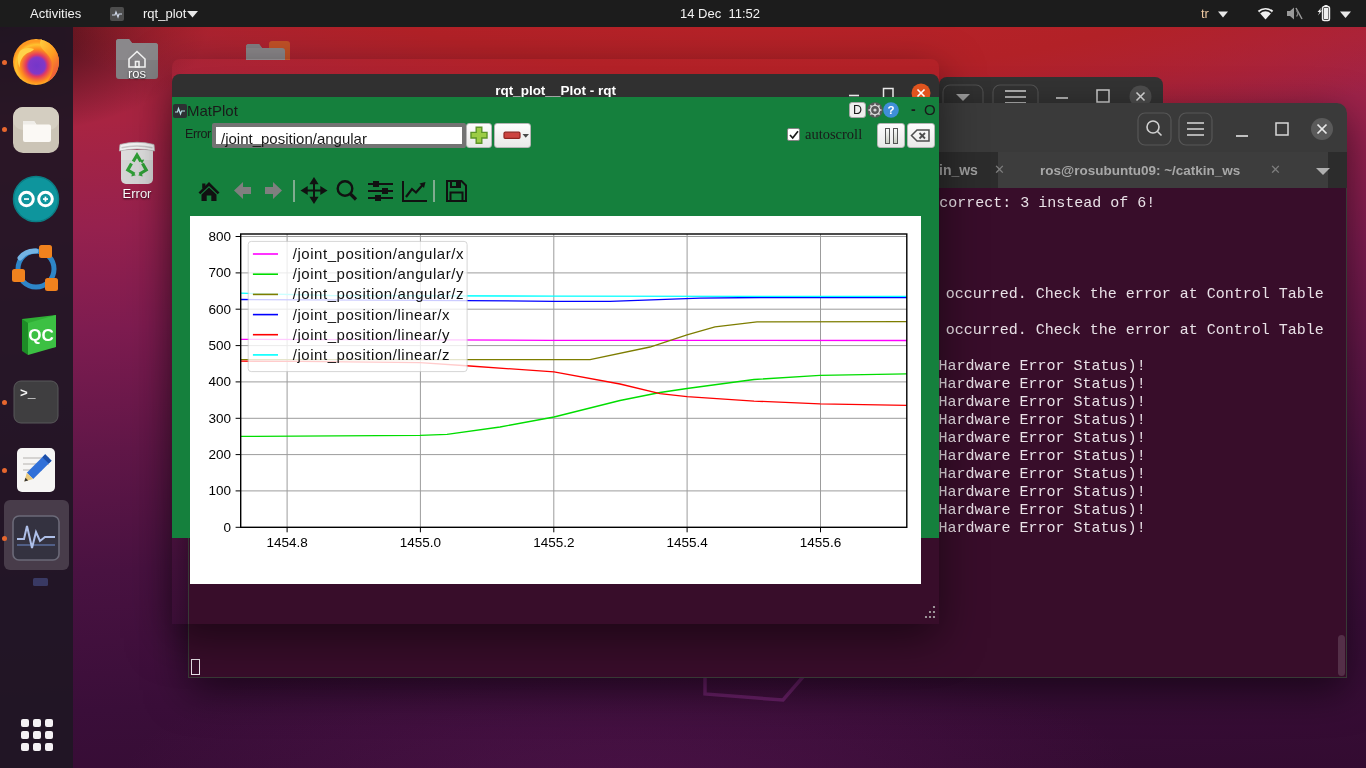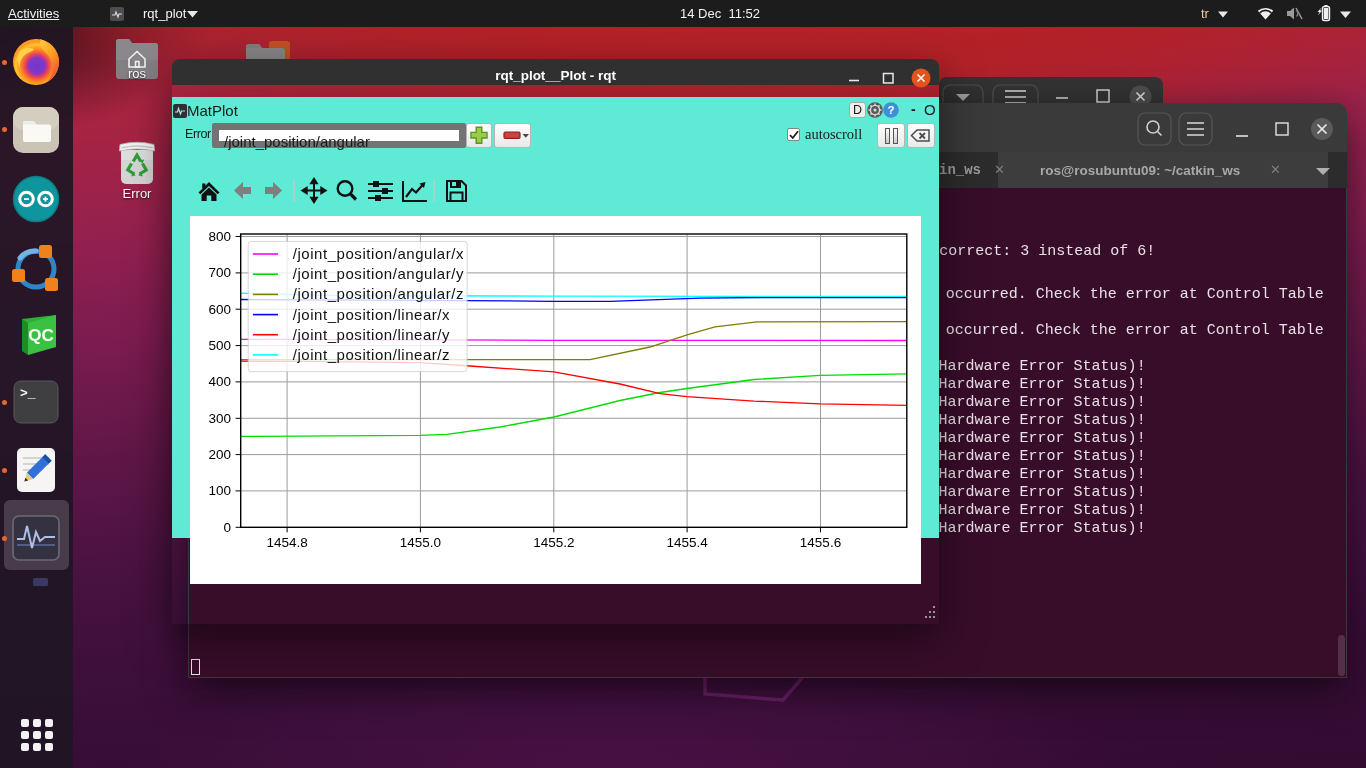--- a/index.html
+++ b/index.html
@@ -26,22 +26,22 @@
   
   #termback { left:939px; top:77px; width:224px; height:40px; background:#333333; border-radius:8px 8px 0 0; z-index:5; }
   #termfront { left:188px; top:103px; width:1159px; height:575px; z-index:6; border-radius:10px 10px 0 0;
      box-shadow:0 12px 40px rgba(0,0,0,0.55); }
   #termhead { position:absolute; left:0; top:0; width:1159px; height:49px; background:#3a3a3a; border-radius:10px 10px 0 0; }
   #termtabs { position:absolute; left:0; top:49px; width:1159px; height:36px; background:#2c2c2c; }
   #termbody { position:absolute; left:0; top:85px; width:1159px; height:490px; background:#380d2a; border:1px solid #383a36; border-top:none; }
   .tline { position:absolute; font-family:"Liberation Mono", monospace; font-size:15px; color:#e9e1e7; white-space:pre; }
   
   #rqt { left:172px; top:59px; width:767px; height:565px; z-index:10; box-shadow:0 14px 44px rgba(0,0,0,0.5); border-radius:8px 8px 0 0; }
-  #rqtbar { position:absolute; left:0; top:0; width:767px; height:26px; background:#303030; border-radius:8px 8px 0 0; }
-  #rqtbody { position:absolute; left:0; top:38px; width:767px; height:441px; background:#5eead4; }
+  #rqtbar { position:absolute; left:0; top:15px; width:767px; height:26px; background:#303030; border-radius:8px 8px 0 0; }
+  #rqtbody { position:absolute; left:0; top:38px; width:767px; height:441px; background:#15803d; }
   .btn { position:absolute; background:linear-gradient(#fdfdfd,#e9e9e8); border:1px solid #b5b5b5; border-radius:3px; }
 </style>
 </head>
 <body>
 <div class="abs" id="wall"></div>
 <svg class="abs" style="left:690px;top:655px;z-index:1" width="140" height="55" viewBox="0 0 140 55">
   <path d="M15,2 L15,39 L93,45 L125,8" fill="none" stroke="#8e2f8e" stroke-width="3.5" opacity="0.55"></path>
 </svg>
 
 <div id="deskicons" class="abs" style="left:0;top:0;z-index:2;">
@@ -116,30 +116,30 @@
       <rect x="140" y="13" width="12" height="12" fill="none" stroke="#d8d8d8" stroke-width="1.5"></rect>
       <circle cx="186" cy="19" r="11" fill="#5a5a5a"></circle>
       <g stroke="#e8e8e8" stroke-width="1.7">
           <line x1="181.5" y1="14.5" x2="190.5" y2="23.5"></line>
           <line x1="190.5" y1="14.5" x2="181.5" y2="23.5"></line>
         </g>
     </svg>
   </div>
   <div id="termtabs">
     <div style="position:absolute;left:810px;top:0;width:330px;height:40px;background:#3d3d3d;"></div>
-    <span style="position:absolute;left:751px;top:10px;color:#9d9d9d;font-size:14px;font-weight:bold;font-family:Liberation Mono, monospace;">in_ws</span>
+    <span style="position:absolute;left:751px;top:10px;color:#9d9d9d;font-size:14px;font-weight:bold;font-family:Liberation Sans, sans-serif;">in_ws</span>
     <span style="position:absolute;left:806px;top:10px;color:#7e7e7e;font-size:13px;">✕</span>
     <span style="position:absolute;left:852px;top:11px;color:#a8a8a8;font-size:13.5px;font-weight:bold;font-family:'Liberation Sans',sans-serif;">ros@rosubuntu09: ~/catkin_ws</span>
     <span style="position:absolute;left:1082px;top:10px;color:#7e7e7e;font-size:13px;">✕</span>
     <svg style="position:absolute;left:1128px;top:15px;" width="14" height="9" viewBox="0 0 14 9">
         <polygon points="0,1 14,1 7,8" fill="#b0b0b0"></polygon>
       </svg>
   </div>
   <div id="termbody">
-    <div class="tline" style="left:750.2px;top:6.8px;margin-top:48px;">correct: 3 instead of 6!</div>
+    <div class="tline" style="left:750.2px;top:6.8px;">correct: 3 instead of 6!</div>
     <div class="tline" style="left:756.7px;top:97.6px;">occurred. Check the error at Control Table</div>
     <div class="tline" style="left:756.7px;top:133.7px;">occurred. Check the error at Control Table</div>
     <div class="tline" style="left:749.6px;top:169.8px;">Hardware Error Status)!</div>
     <div class="tline" style="left:749.6px;top:187.9px;">Hardware Error Status)!</div>
     <div class="tline" style="left:749.6px;top:205.9px;">Hardware Error Status)!</div>
     <div class="tline" style="left:749.6px;top:224.0px;">Hardware Error Status)!</div>
     <div class="tline" style="left:749.6px;top:242.0px;">Hardware Error Status)!</div>
     <div class="tline" style="left:749.6px;top:260.1px;">Hardware Error Status)!</div>
     <div class="tline" style="left:749.6px;top:278.1px;">Hardware Error Status)!</div>
     <div class="tline" style="left:749.6px;top:296.2px;">Hardware Error Status)!</div>
@@ -189,21 +189,21 @@
         </g>
     </svg>
     <svg class="abs" style="left:711px;top:5px;" width="16" height="16" viewBox="0 0 16 16">
       <circle cx="8" cy="8" r="7.8" fill="#3f8fd8"></circle>
       <text x="8" y="12" text-anchor="middle" font-size="11.5" font-weight="bold" fill="#fff" font-family="Liberation Sans,sans-serif">?</text>
     </svg>
     <span style="position:absolute;left:739px;top:4px;font-size:14px;font-weight:bold;">-</span>
     <span style="position:absolute;left:752px;top:4px;font-size:15px;">O</span>
 
     <span style="position:absolute;left:13px;top:30px;font-size:12.5px;letter-spacing:-0.4px;">Error</span>
-    <div style="position:absolute;left:40px;top:26px;width:254px;height:25px;background:#fff;border:7px solid #737373;border-radius:2px;line-height:23px;padding-left:5px;font-size:15px;">/joint_position/angular</div>
+    <div style="position:absolute;left:40px;top:26px;width:254px;height:25px;background:#fff;border:4px solid #737373;border-radius:2px;line-height:23px;padding-left:5px;font-size:15px;">/joint_position/angular</div>
     <div class="btn" style="left:294px;top:26px;width:26px;height:25px;">
       <svg width="24" height="23" viewBox="0 0 24 23">
           <path d="M9.2,4 h5.6 v5.2 H20 v5.6 h-5.2 V20 H9.2 v-5.2 H4 V9.2 h5.2 z" fill="#9ccc45" stroke="#5c9427" stroke-width="1.4" transform="translate(0,-0.8)"></path>
         </svg>
     </div>
     <div class="btn" style="left:322px;top:26px;width:37px;height:25px;">
       <svg width="35" height="23" viewBox="0 0 35 23">
           <rect x="9" y="8.2" width="16" height="6.2" rx="1.2" fill="#cc4440" stroke="#8e2420" stroke-width="1.2"></rect>
           <polygon points="27.5,10 34,10 30.75,13.8" fill="#4a4a4a"></polygon>
         </svg>
@@ -469,21 +469,21 @@
         <rect x="21" y="22" width="8" height="8" rx="2"></rect>
         <rect x="33" y="22" width="8" height="8" rx="2"></rect>
       <rect x="9" y="34" width="8" height="8" rx="2"></rect>
         <rect x="21" y="34" width="8" height="8" rx="2"></rect>
         <rect x="33" y="34" width="8" height="8" rx="2"></rect>
     </g>
   </svg>
 </div>
 
 <div class="abs" id="topbar">
-  <span class="item" style="left:8px;text-decoration:underline;">Activities</span>
+  <span class="item" style="left:30px;">Activities</span>
   <svg style="position:absolute;left:110px;top:7px;" width="14" height="14" viewBox="0 0 14 14">
       <rect x="0" y="0" width="14" height="14" rx="2" fill="#4d4d4d"></rect>
       <polyline points="2,8 5,8 6,5 8,10 9,7 12,7" fill="none" stroke="#cfd8e8" stroke-width="1.2"></polyline>
     </svg>
   <span class="item" style="left:143px;">rqt_plot</span>
   <svg style="position:absolute;left:187px;top:10px;" width="11" height="8" viewBox="0 0 11 8">
       <polygon points="0,1 11,1 5.5,7.5" fill="#e8e8e8"></polygon>
     </svg>
   <span class="item" style="left:680px;">14 Dec&nbsp; 11:52</span>
   <span class="item" style="left:1201px;color:#eec9a2;">tr</span>

